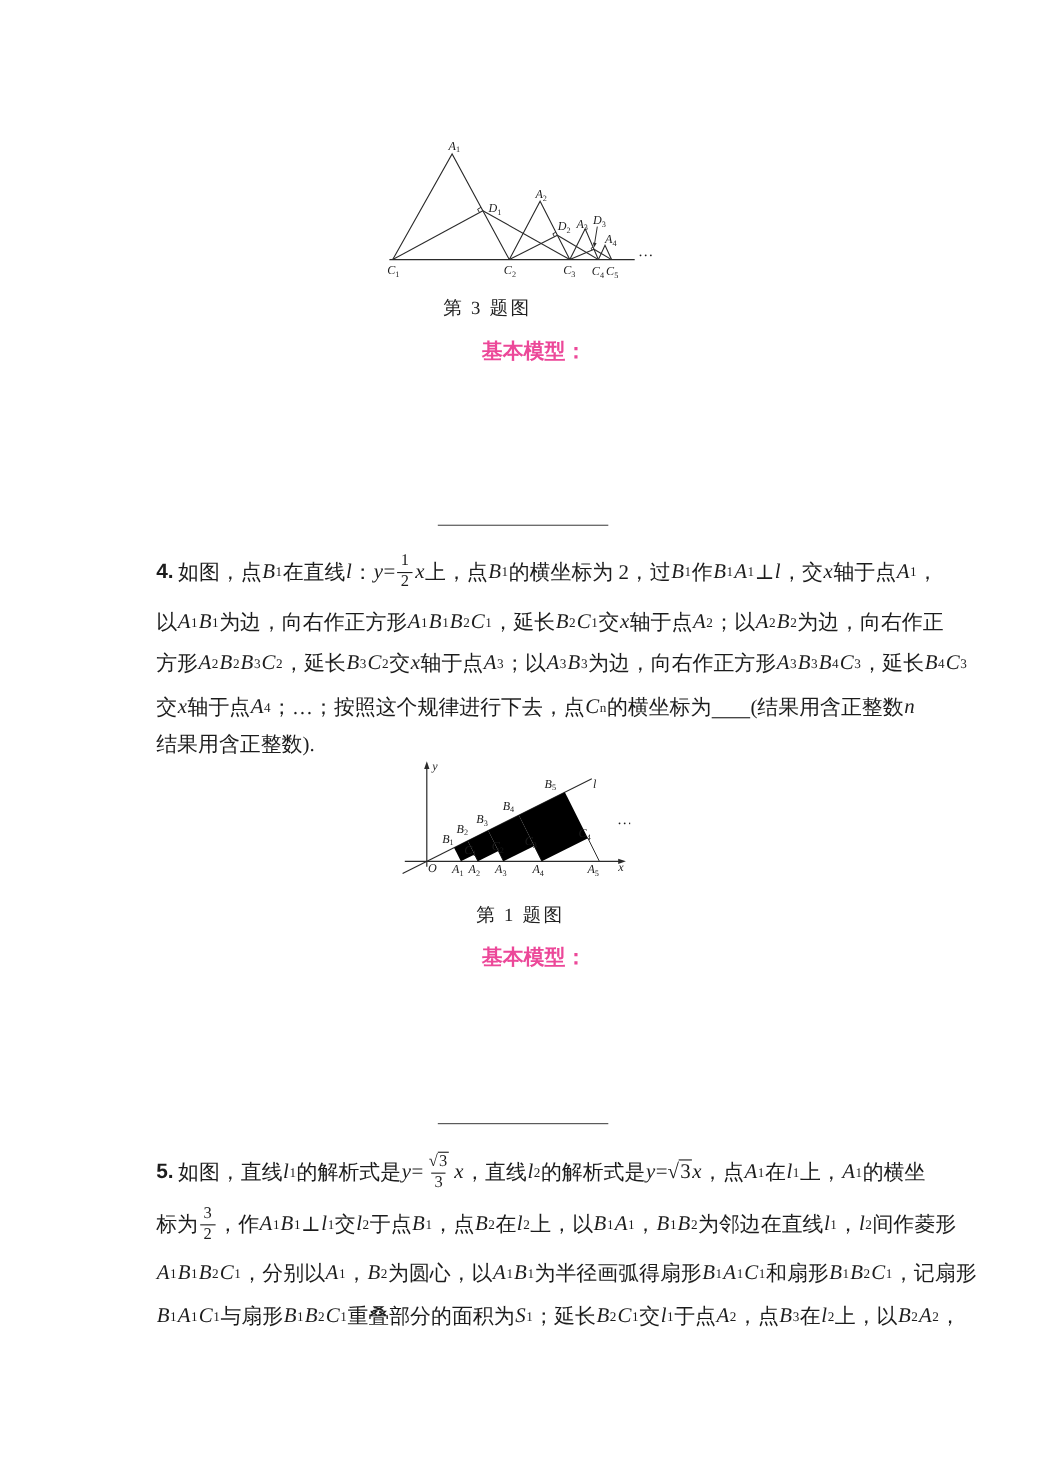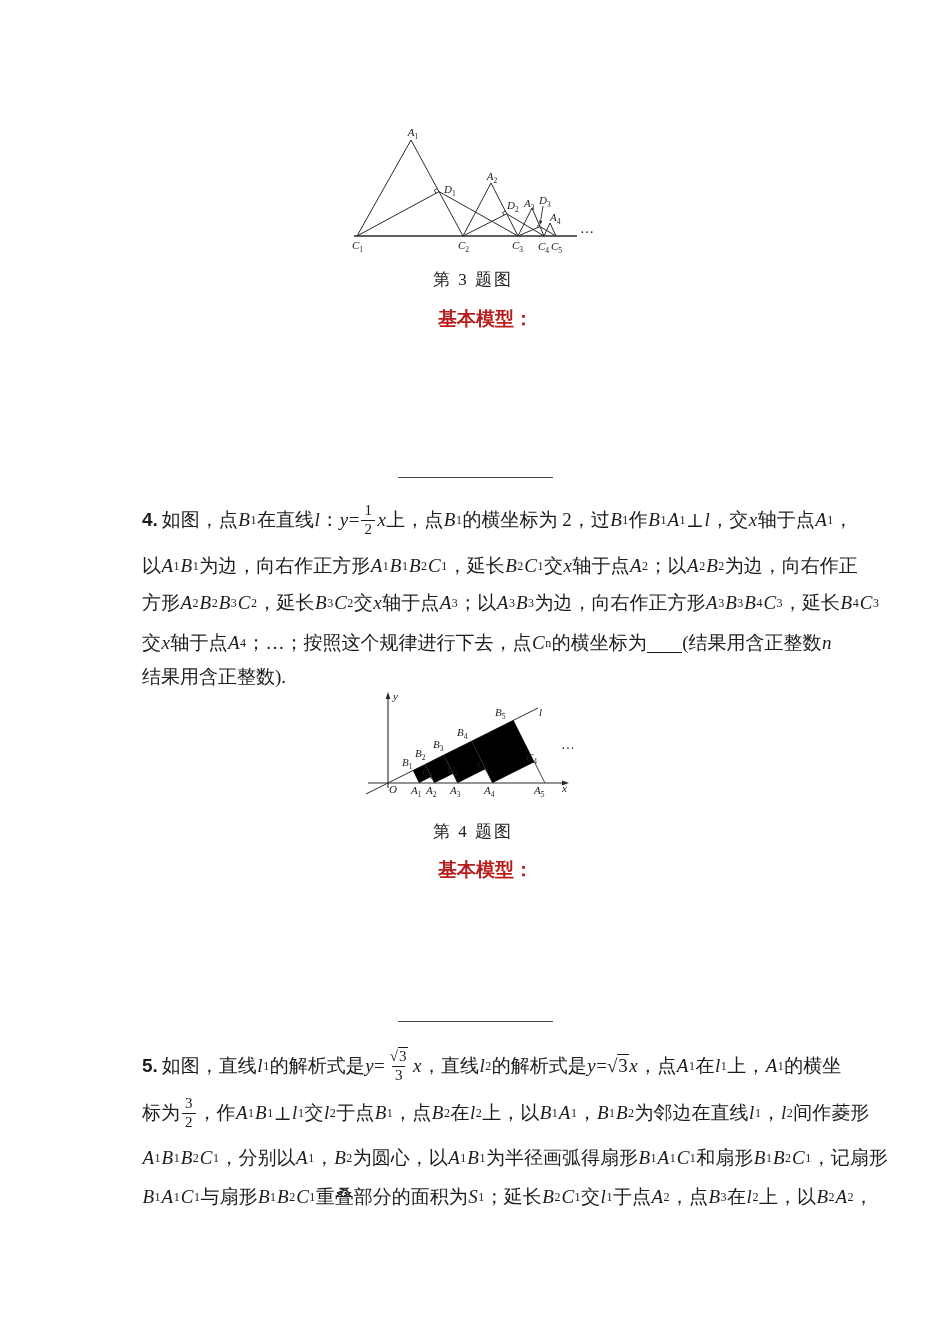--- a/index.html
+++ b/index.html
@@ -1,20 +1,20 @@
 <!DOCTYPE html>
 <html><head>
 <meta charset="utf-8">
 <style>
   html,body{margin:0;padding:0;}
   body{width:950px;height:1344px;background:#ffffff;position:relative;
        font-family:"Liberation Serif","DejaVu Serif",serif;color:#1c1c1c;}
   .abs{position:absolute;}
   .cap{font-size:17px;letter-spacing:2px;color:#222;}
-  .model{font-size:19px;font-weight:bold;font-family:"Liberation Sans","DejaVu Sans",sans-serif;color:#b91c1c;}
+  .model{font-size:19px;font-weight:bold;font-family:"Liberation Sans","DejaVu Sans",sans-serif;color:#ec4899;}
   .ansline{border-bottom:1.6px solid #4a4a4a;height:0;}
   .pline{height:37px;display:flex;align-items:center;white-space:nowrap;font-size:19px;}
   .pline.tall{height:44px;}
   .bnum{font-weight:bold;font-family:"Liberation Sans","DejaVu Sans",sans-serif;margin-right:4px;}
   .var{font-style:italic;padding:0 0.5px;}
   sub.s{font-size:12px;line-height:0;vertical-align:-0.25em;padding-right:0.5px;}
   .frac{display:inline-flex;flex-direction:column;align-items:center;vertical-align:middle;
         line-height:1.05;font-size:15px;margin:0 2px;}
   .frac .fn{padding:0 3px 1px;}
   .frac .fd{border-top:1.2px solid #1c1c1c;padding:1px 3px 0;}
@@ -61,21 +61,21 @@
   <text x="199" y="104">D<tspan class="svgsub" dy="2.5">3</tspan></text>
   <text x="210" y="121">A<tspan class="svgsub" dy="2.5">4</tspan></text>
   <text x="12" y="149">C<tspan class="svgsub" dy="2.5">1</tspan></text>
   <text x="118" y="149">C<tspan class="svgsub" dy="2.5">2</tspan></text>
   <text x="172" y="149">C<tspan class="svgsub" dy="2.5">3</tspan></text>
   <text x="198" y="150">C<tspan class="svgsub" dy="2.5">4</tspan></text>
   <text x="211" y="150">C<tspan class="svgsub" dy="2.5">5</tspan></text>
   <text x="240" y="133" class="up" style="font-size:14px">…</text>
 </svg>
 
-<div class="abs cap" style="left:403px;top:268px;width:140px;text-align:center;">第 3 题图</div>
+<div class="abs cap" style="left:403px;top:268px;width:140px;">第 3 题图</div>
 <div class="abs model" style="left:438px;top:306px;">基本模型：</div>
 
 <div class="abs ansline" style="left:398px;top:477px;width:155px;"></div>
 
 <div class="abs pline tall" style="left:142px;top:498px;width:690px;"><span class="bnum">4.</span> 如图，点 <span class="var">B</span><sub class="s">1</sub> 在直线 <span class="var">l</span>： <span class="var">y</span>=<span class="frac">
       <span class="fn">1</span>
       <span class="fd">2</span>
     </span><span class="var">x</span> 上，点 <span class="var">B</span><sub class="s">1</sub> 的横坐标为 2，过 <span class="var">B</span><sub class="s">1</sub> 作 <span class="var">B</span><sub class="s">1</sub><span class="var">A</span><sub class="s">1</sub>⊥<span class="var">l</span>，交 <span class="var">x</span> 轴于点 <span class="var">A</span><sub class="s">1</sub>，</div>
 <div class="abs pline" style="left:142px;top:547px;width:690px;">以 <span class="var">A</span><sub class="s">1</sub><span class="var">B</span><sub class="s">1</sub> 为边，向右作正方形 <span class="var">A</span><sub class="s">1</sub><span class="var">B</span><sub class="s">1</sub><span class="var">B</span><sub class="s">2</sub><span class="var">C</span><sub class="s">1</sub>，延长 <span class="var">B</span><sub class="s">2</sub><span class="var">C</span><sub class="s">1</sub> 交 <span class="var">x</span> 轴于点 <span class="var">A</span><sub class="s">2</sub>；以 <span class="var">A</span><sub class="s">2</sub><span class="var">B</span><sub class="s">2</sub> 为边，向右作正</div>
 <div class="abs pline" style="left:142px;top:584px;width:690px;">方形 <span class="var">A</span><sub class="s">2</sub><span class="var">B</span><sub class="s">2</sub><span class="var">B</span><sub class="s">3</sub><span class="var">C</span><sub class="s">2</sub>，延长 <span class="var">B</span><sub class="s">3</sub><span class="var">C</span><sub class="s">2</sub> 交 <span class="var">x</span> 轴于点 <span class="var">A</span><sub class="s">3</sub>；以 <span class="var">A</span><sub class="s">3</sub><span class="var">B</span><sub class="s">3</sub> 为边，向右作正方形 <span class="var">A</span><sub class="s">3</sub><span class="var">B</span><sub class="s">3</sub><span class="var">B</span><sub class="s">4</sub><span class="var">C</span><sub class="s">3</sub>，延长 <span class="var">B</span><sub class="s">4</sub><span class="var">C</span><sub class="s">3</sub></div>
@@ -114,21 +114,21 @@
   <text x="119" y="80">C<tspan class="svgsub" dy="2.5">3</tspan></text>
   <text x="168" y="73">C<tspan class="svgsub" dy="2.5">4</tspan></text>
   <text x="53" y="106">A<tspan class="svgsub" dy="2.5">1</tspan></text>
   <text x="68" y="106">A<tspan class="svgsub" dy="2.5">2</tspan></text>
   <text x="92" y="106">A<tspan class="svgsub" dy="2.5">3</tspan></text>
   <text x="126" y="106">A<tspan class="svgsub" dy="2.5">4</tspan></text>
   <text x="176" y="106">A<tspan class="svgsub" dy="2.5">5</tspan></text>
   <text x="203" y="61" class="up" style="font-size:14px">…</text>
 </svg>
 
-<div class="abs cap" style="left:403px;top:820px;width:140px;text-align:center;">第 4 题图</div>
+<div class="abs cap" style="left:403px;top:820px;width:140px;text-align:center;">第 1 题图</div>
 <div class="abs model" style="left:438px;top:857px;">基本模型：</div>
 
 <div class="abs ansline" style="left:398px;top:1021px;width:155px;"></div>
 
 <div class="abs pline tall" style="left:142px;top:1044px;width:690px;"><span class="bnum">5.</span> 如图，直线 <span class="var">l</span><sub class="s">1</sub> 的解析式是 <span class="var">y</span>=<span class="frac">
       <span class="fn"><span class="rad">√<span class="ov">3</span></span></span>
       <span class="fd">3</span>
     </span><span class="var">x</span>，直线 <span class="var">l</span><sub class="s">2</sub> 的解析式是 <span class="var">y</span>=<span class="rad">√<span class="ov">3</span></span><span class="var">x</span>，点 <span class="var">A</span><sub class="s">1</sub> 在 <span class="var">l</span><sub class="s">1</sub> 上，<span class="var">A</span><sub class="s">1</sub> 的横坐</div>
 <div class="abs pline tall" style="left:142px;top:1091px;width:690px;">标为<span class="frac">
       <span class="fn">3</span>

